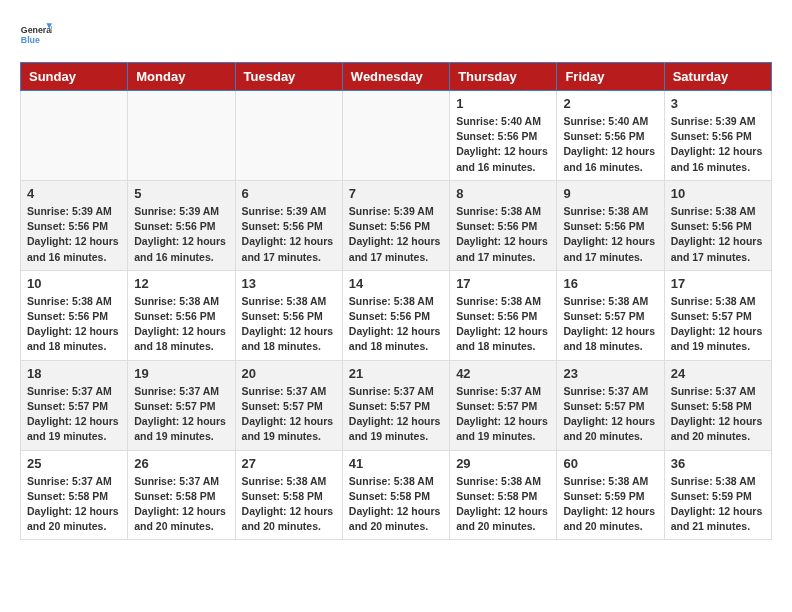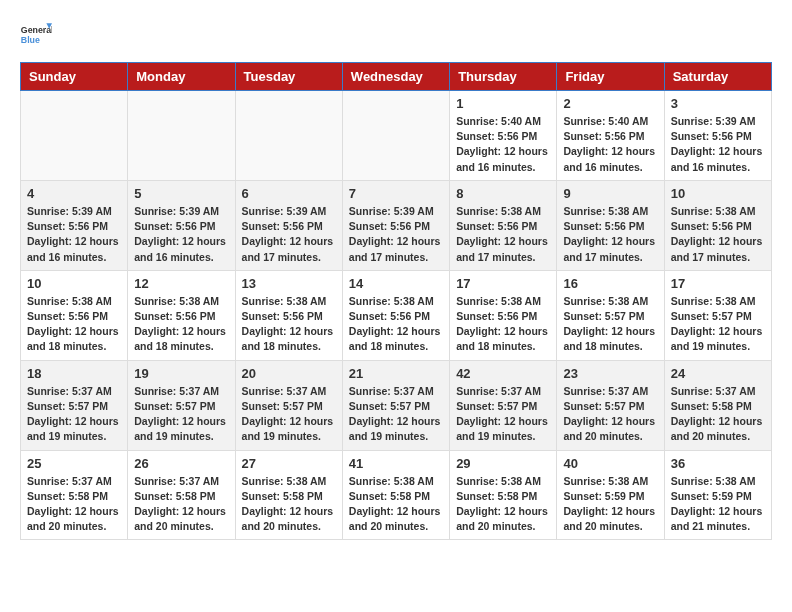--- a/index.html
+++ b/index.html
@@ -322,21 +322,21 @@
 and 20 minutes.</div>
         </td>
         <td>
           <span class="day-number">29</span>
           <div class="day-info" style="white-space: pre-line;">Sunrise: 5:38 AM
 Sunset: 5:58 PM
 Daylight: 12 hours
 and 20 minutes.</div>
         </td>
         <td>
-          <span class="day-number">40</span>
+          <span class="day-number">60</span>
           <div class="day-info" style="white-space: pre-line;">Sunrise: 5:38 AM
 Sunset: 5:59 PM
 Daylight: 12 hours
 and 20 minutes.</div>
         </td>
         <td>
           <span class="day-number">36</span>
           <div class="day-info" style="white-space: pre-line;">Sunrise: 5:38 AM
 Sunset: 5:59 PM
 Daylight: 12 hours

